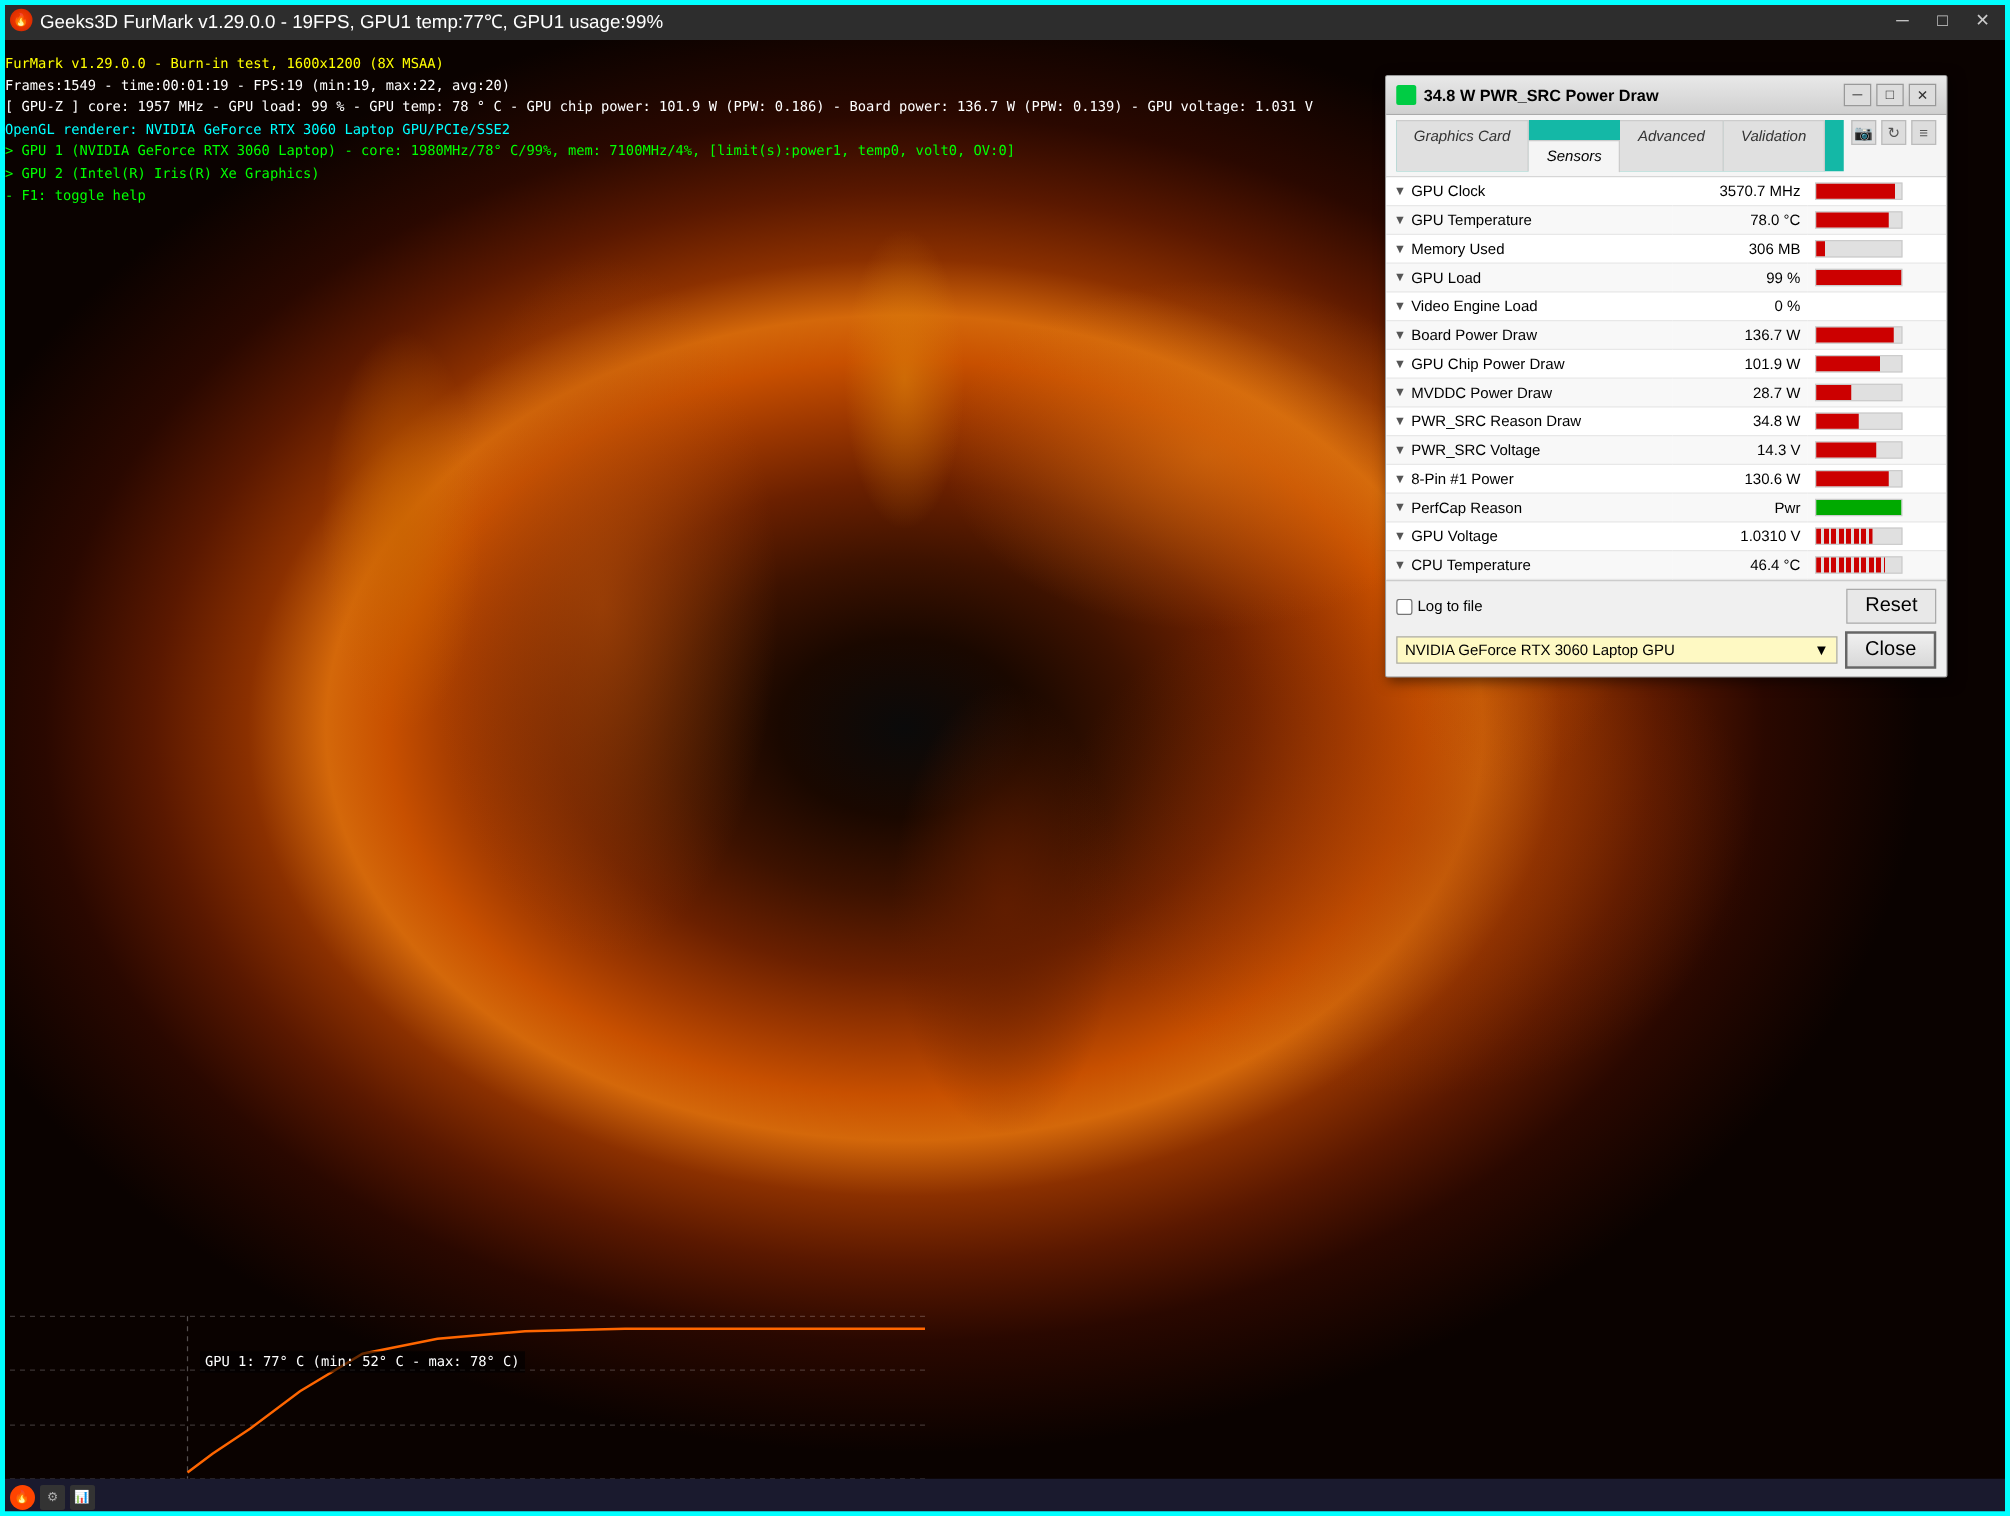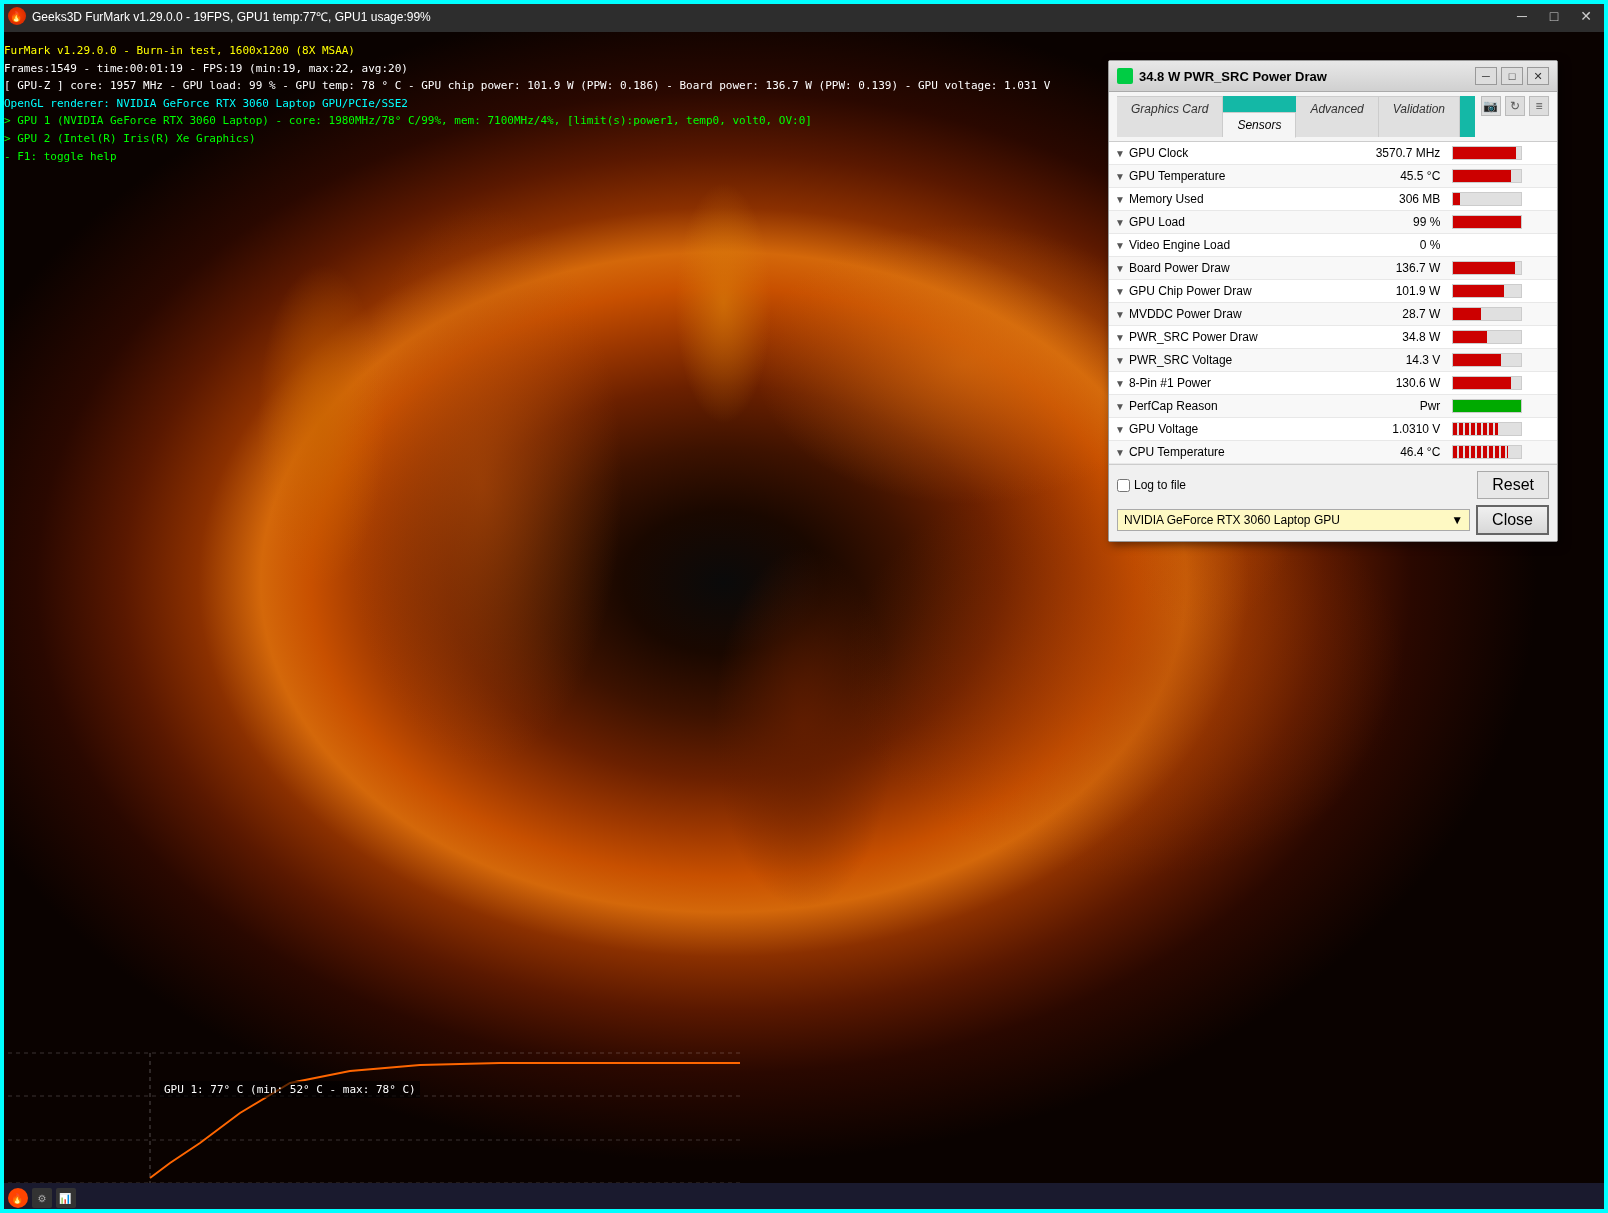--- a/index.html
+++ b/index.html
@@ -76,21 +76,21 @@
       border-radius: 50%;
       margin-right: 6px;
       flex-shrink: 0;
       display: flex;
       align-items: center;
       justify-content: center;
     }
 
     #main-titlebar .title-text {
       color: #fff;
-      font-size: 12px;
+      font-size: 15px;
       flex: 1;
     }
 
     #main-titlebar .win-controls {
       display: flex;
       gap: 4px;
     }
 
     #main-titlebar .win-btn {
       width: 28px; height: 20px;
@@ -458,21 +458,21 @@
               </div>
             </td>
           </tr>
           <tr>
             <td class="sensor-name-cell">
       <div class="sensor-name-inner">
         <span class="dropdown-arrow">▼</span>
         <span>GPU Temperature</span>
       </div>
             </td>
-            <td class="sensor-value-cell">45.5 °C</td>
+            <td class="sensor-value-cell">78.0 °C</td>
             <td class="sensor-bar-cell">
               <div class="sensor-bar-container">
                 <div class="sensor-bar-fill" style="width: 85%;"></div>
               </div>
             </td>
           </tr>
           <tr>
             <td class="sensor-name-cell">
       <div class="sensor-name-inner">
         <span class="dropdown-arrow">▼</span>
@@ -549,21 +549,21 @@
             <td class="sensor-bar-cell">
               <div class="sensor-bar-container">
                 <div class="sensor-bar-fill" style="width: 40%;"></div>
               </div>
             </td>
           </tr>
           <tr>
             <td class="sensor-name-cell">
       <div class="sensor-name-inner">
         <span class="dropdown-arrow">▼</span>
-        <span>PWR_SRC Power Draw</span>
+        <span>PWR_SRC Reason Draw</span>
       </div>
             </td>
             <td class="sensor-value-cell">34.8 W</td>
             <td class="sensor-bar-cell">
               <div class="sensor-bar-container">
                 <div class="sensor-bar-fill" style="width: 50%;"></div>
               </div>
             </td>
           </tr>
           <tr>

